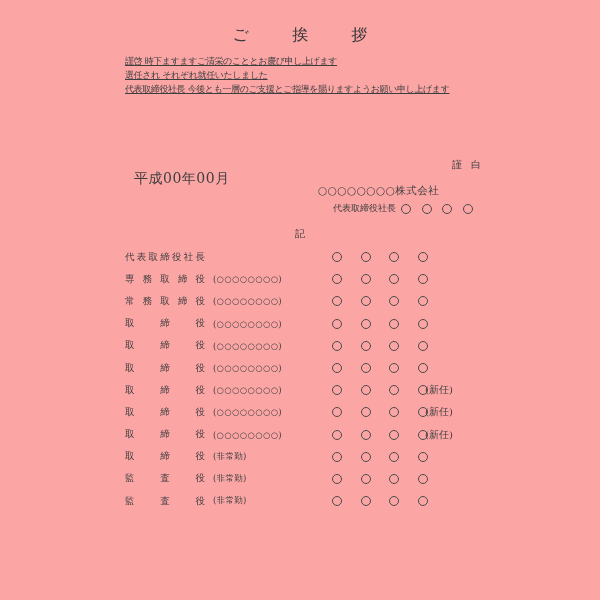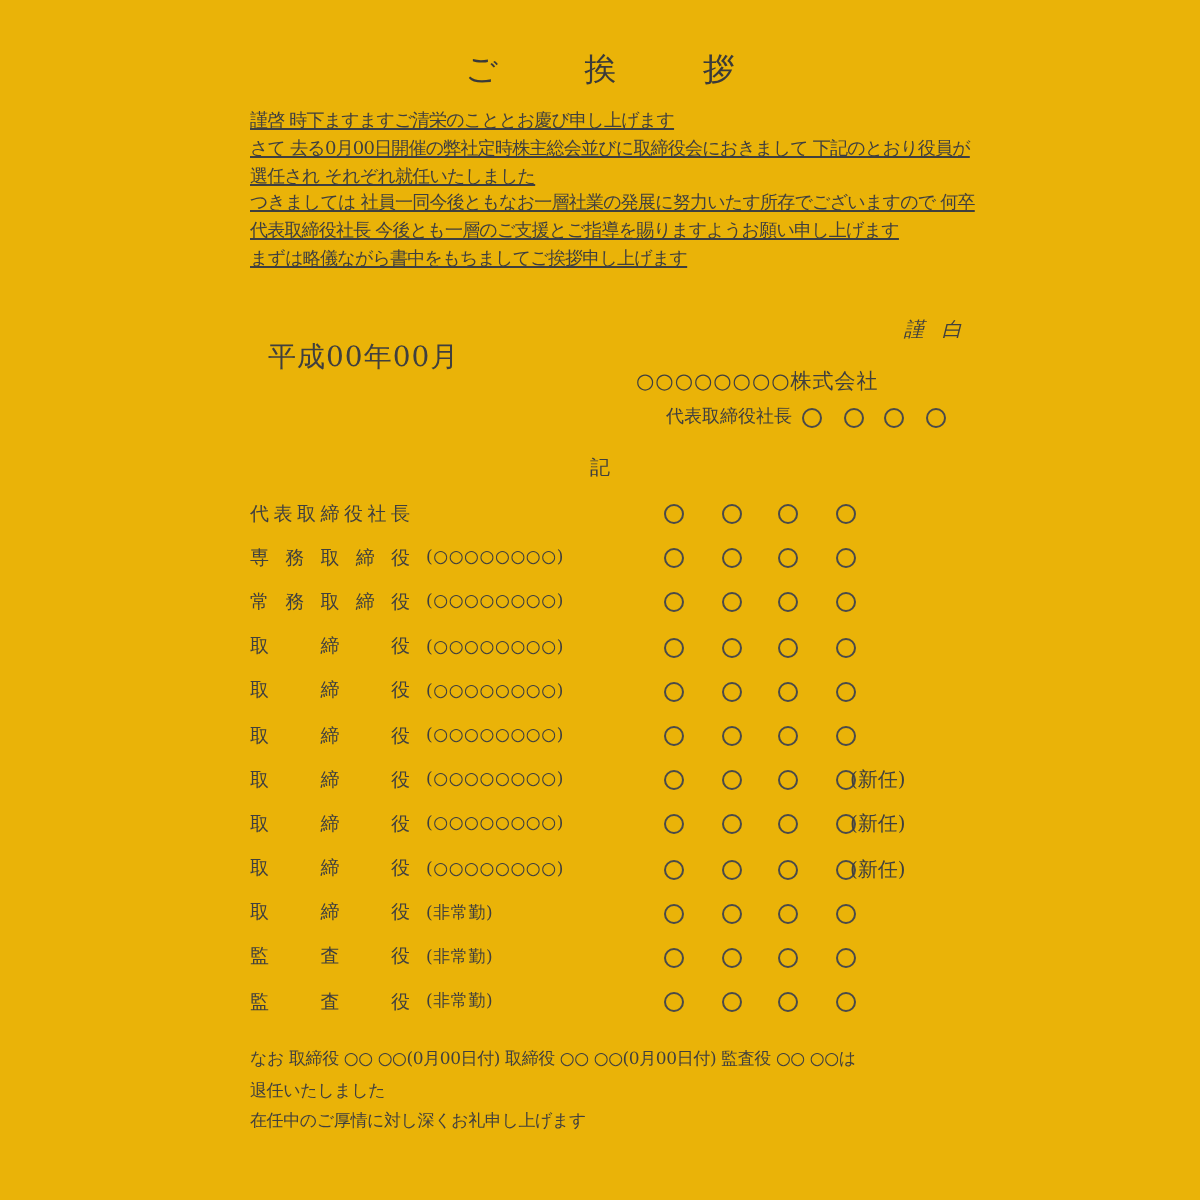--- a/index.html
+++ b/index.html
@@ -1,35 +1,35 @@
 <!DOCTYPE html>
 <html><head>
 <meta charset="utf-8">
 <style>
   html,body{margin:0;padding:0;}
   body{
     width:600px;height:600px;background:#ffffff;overflow:hidden;
     font-family:"DejaVu Serif","DejaVu Sans",serif;
     color:#3f3f3f;
   }
-  .page{position:relative;width:600px;height:600px;background:#eab308;}
+  .page{position:relative;width:600px;height:600px;background:#fca5a5;}
 
   .title{
     position:absolute;top:25px;left:0;right:0;text-align:center;
     font-size:16px;letter-spacing:2.7em;padding-left:2.7em;color:#3a3a3a;
   }
 
   .paragraph{
     position:absolute;top:55px;left:125px;width:372px;
     font-size:9px;letter-spacing:-0.4px;line-height:13.8px;white-space:nowrap;text-decoration:underline;
   }
 
   .closing{
     position:absolute;top:158px;left:452px;
-    font-size:10px;letter-spacing:0.9em;white-space:nowrap;font-style:italic;
+    font-size:10px;letter-spacing:0.9em;white-space:nowrap;
   }
 
   .date{
     position:absolute;top:170px;left:134px;
     font-size:14px;letter-spacing:0.5px;
   }
 
   .company{
     position:absolute;top:184px;left:318px;
     font-size:10.5px;letter-spacing:0.5px;white-space:nowrap;
@@ -74,29 +74,26 @@
 
 <div class="page">
 
   <div class="title">ご挨拶</div>
 
   <div class="paragraph">
 
       <div>謹啓 時下ますますご清栄のこととお慶び申し上げます</div>
 
 
-      <div>さて 去る0月00日開催の弊社定時株主総会並びに取締役会におきまして 下記のとおり役員が</div>
 
       <div>選任され それぞれ就任いたしました</div>
 
-      <div>つきましては 社員一同今後ともなお一層社業の発展に努力いたす所存でございますので 何卒</div>
 
       <div>代表取締役社長 今後とも一層のご支援とご指導を賜りますようお願い申し上げます</div>
 
-      <div>まずは略儀ながら書中をもちましてご挨拶申し上げます</div>
     </div>
 
   <div class="closing">謹白</div>
 
   <div class="date">平成00年00月</div>
 
   <div class="company">○○○○○○○○株式会社</div>
 
   <div class="president">
     <span>代表取締役社長</span>
@@ -250,22 +247,14 @@
         <span class="name-circles">
           <span class="circle"></span>
           <span class="circle"></span>
           <span class="circle"></span>
           <span class="circle"></span>
         </span>
         <span class="officer-note"></span>
       </div>
     </div>
 
-  <div class="footer-note">
-
-      <div>なお 取締役 ○○ ○○(0月00日付) 取締役 ○○ ○○(0月00日付) 監査役 ○○ ○○は</div>
-
-      <div>退任いたしました</div>
-
-      <div>在任中のご厚情に対し深くお礼申し上げます</div>
-    </div>
 
 </div>
 
 </body></html>

